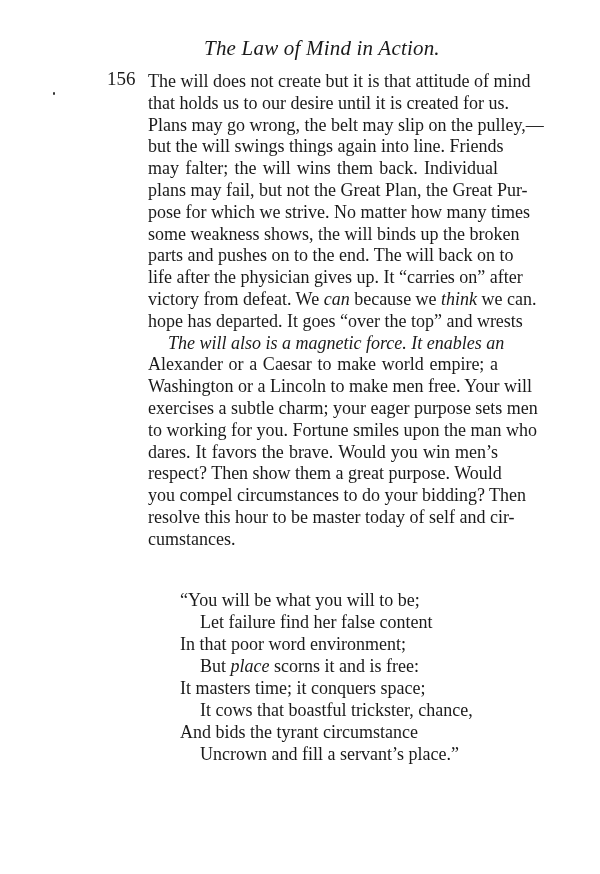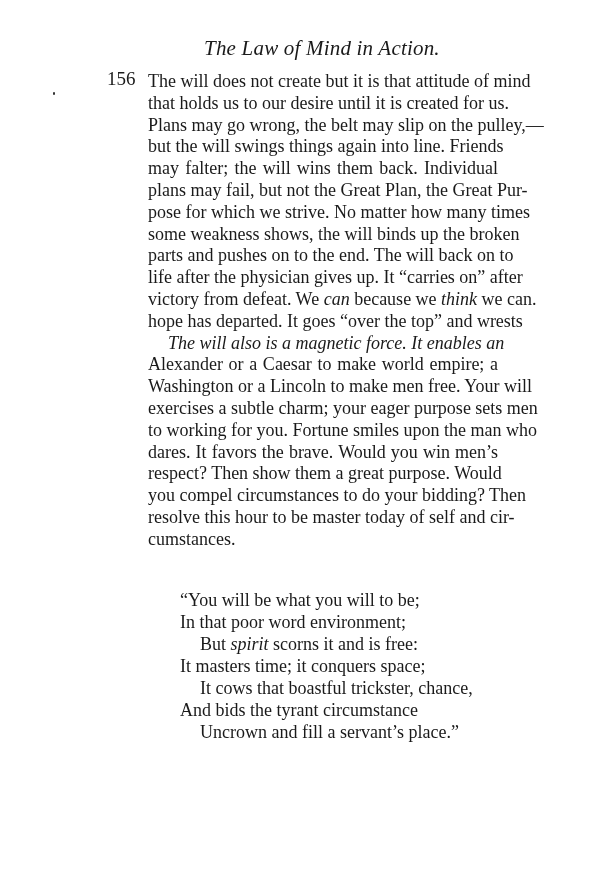--- a/index.html
+++ b/index.html
@@ -60,20 +60,21 @@
       <div class="line">dares.  It favors the brave.  Would you win men’s</div>
       <div class="line">respect?  Then show them a great purpose.  Would</div>
       <div class="line">you compel circumstances to do your bidding?  Then</div>
       <div class="line">resolve this hour to be master today of self and cir-</div>
       <div class="line last">cumstances.</div>
     </div>
   </div>
 
   <div class="poem">
     <div class="pline">“You will be what you will to be;</div>
+    <div class="pline in">Let failure find her false content</div>
     <div class="pline">In that poor word environment;</div>
-    <div class="pline in"><span>But </span><em>spirit</em><span> scorns it and is free:</span></div>
+    <div class="pline in"><span>But </span><em>place</em><span> scorns it and is free:</span></div>
     <div class="pline">It masters time; it conquers space;</div>
     <div class="pline in">It cows that boastful trickster, chance,</div>
     <div class="pline">And bids the tyrant circumstance</div>
     <div class="pline in">Uncrown and fill a servant’s place.”</div>
   </div>
 </div>
 
 </body></html>

